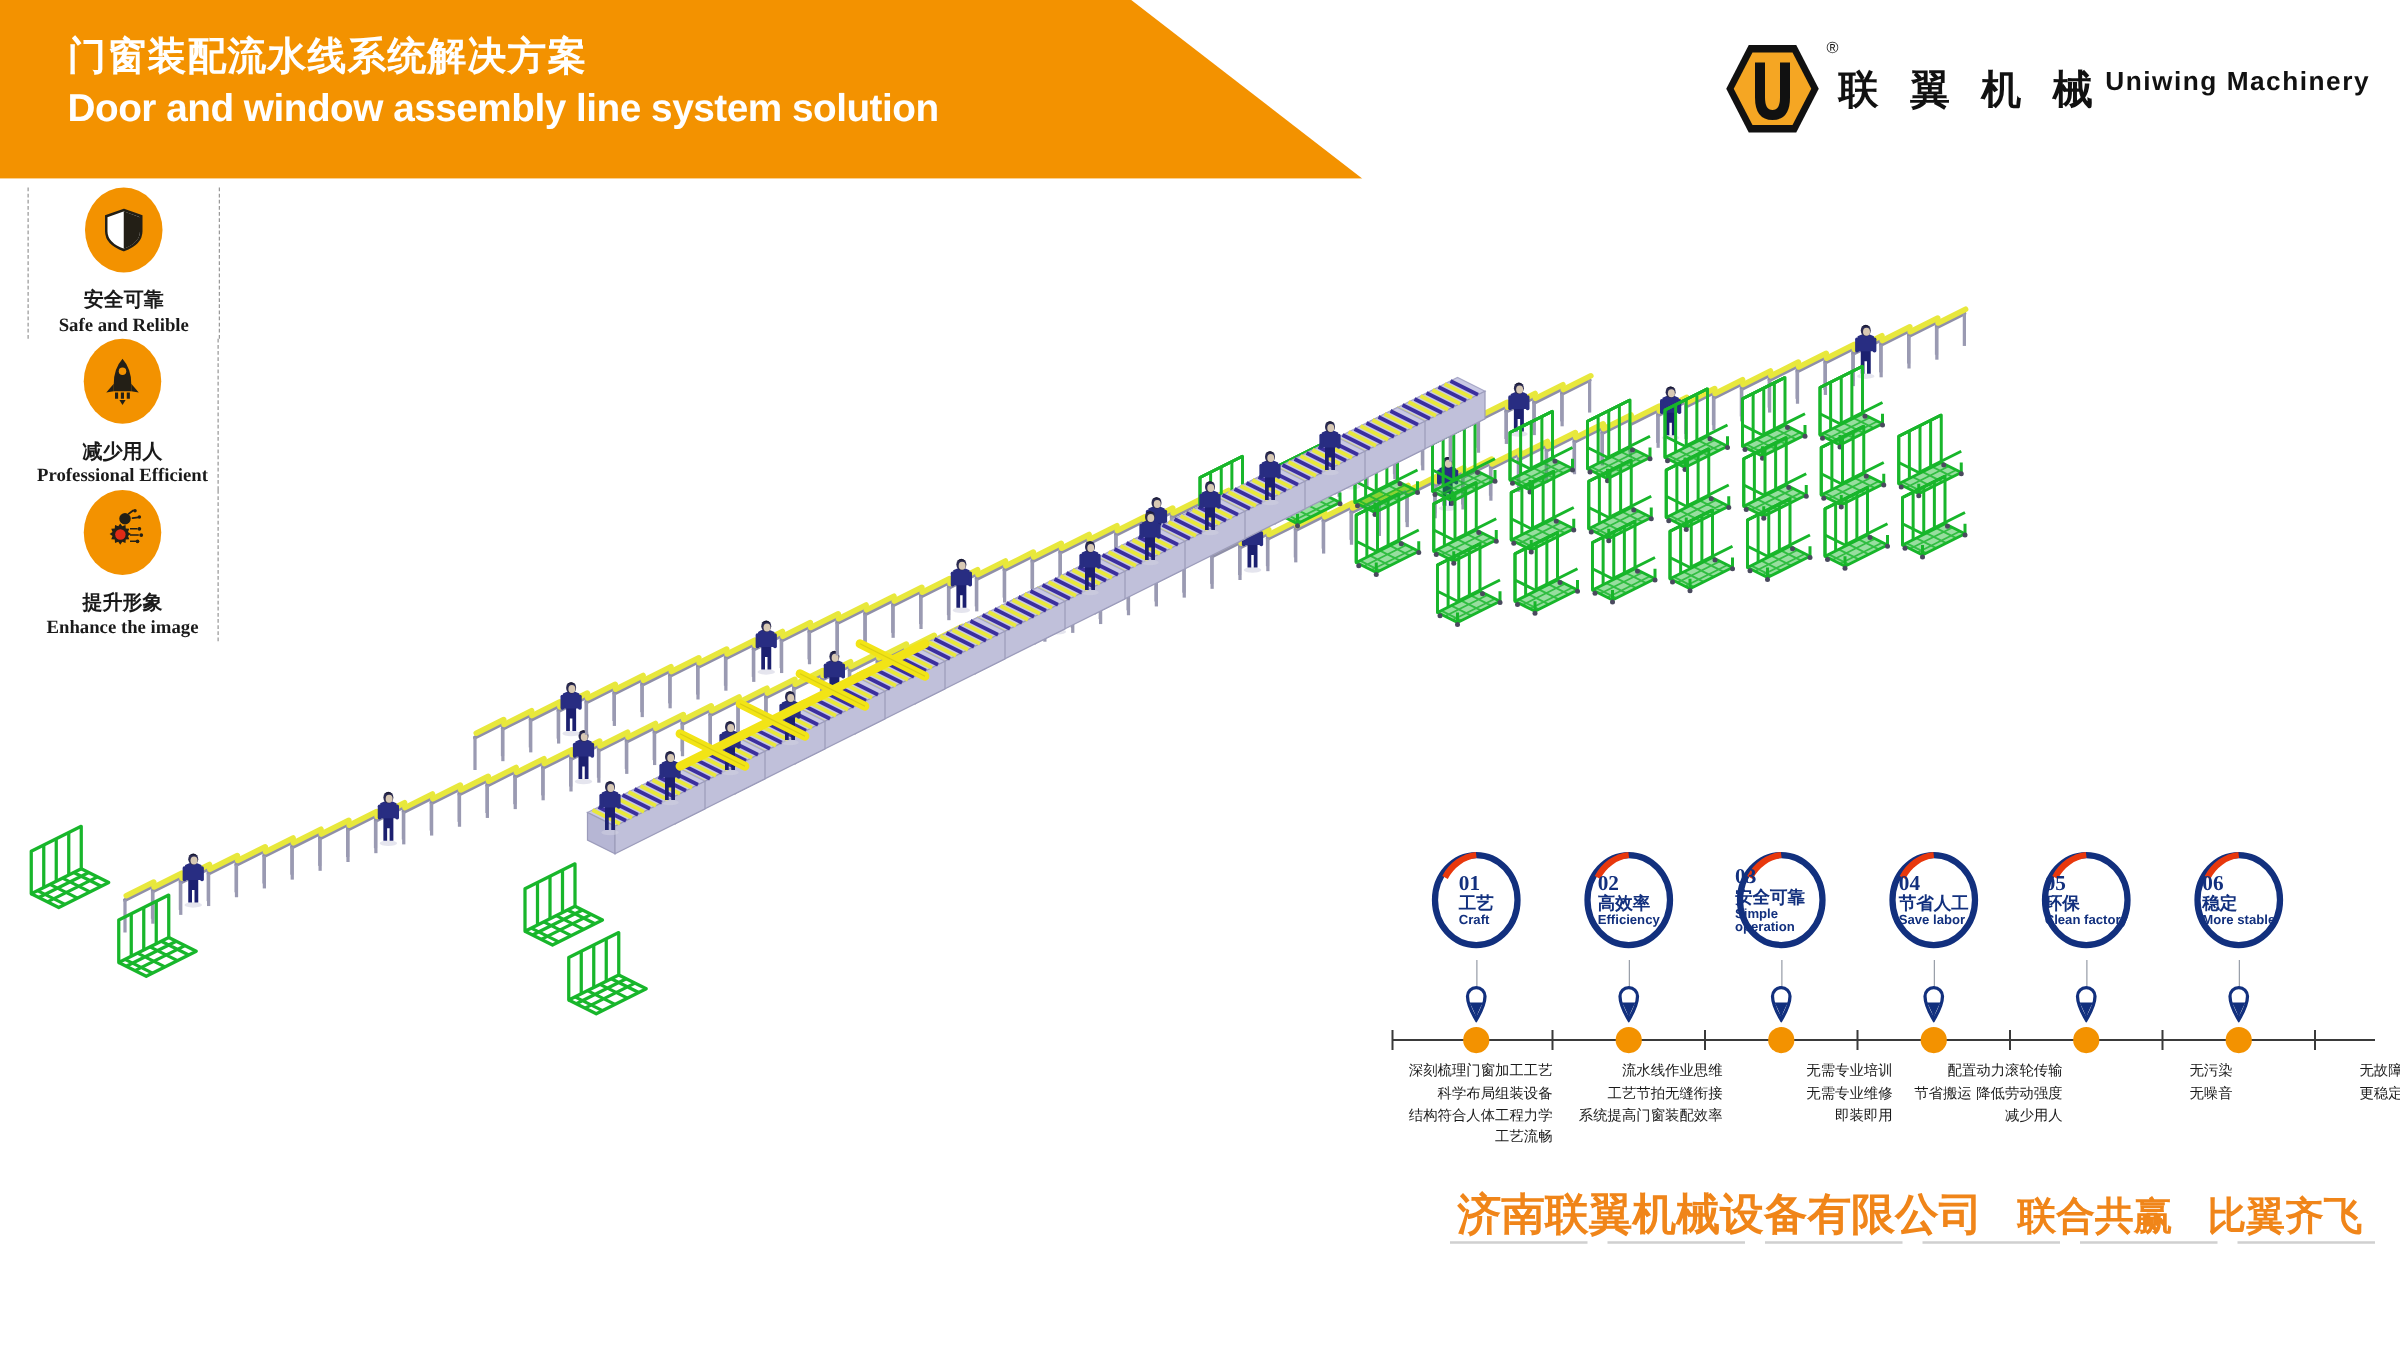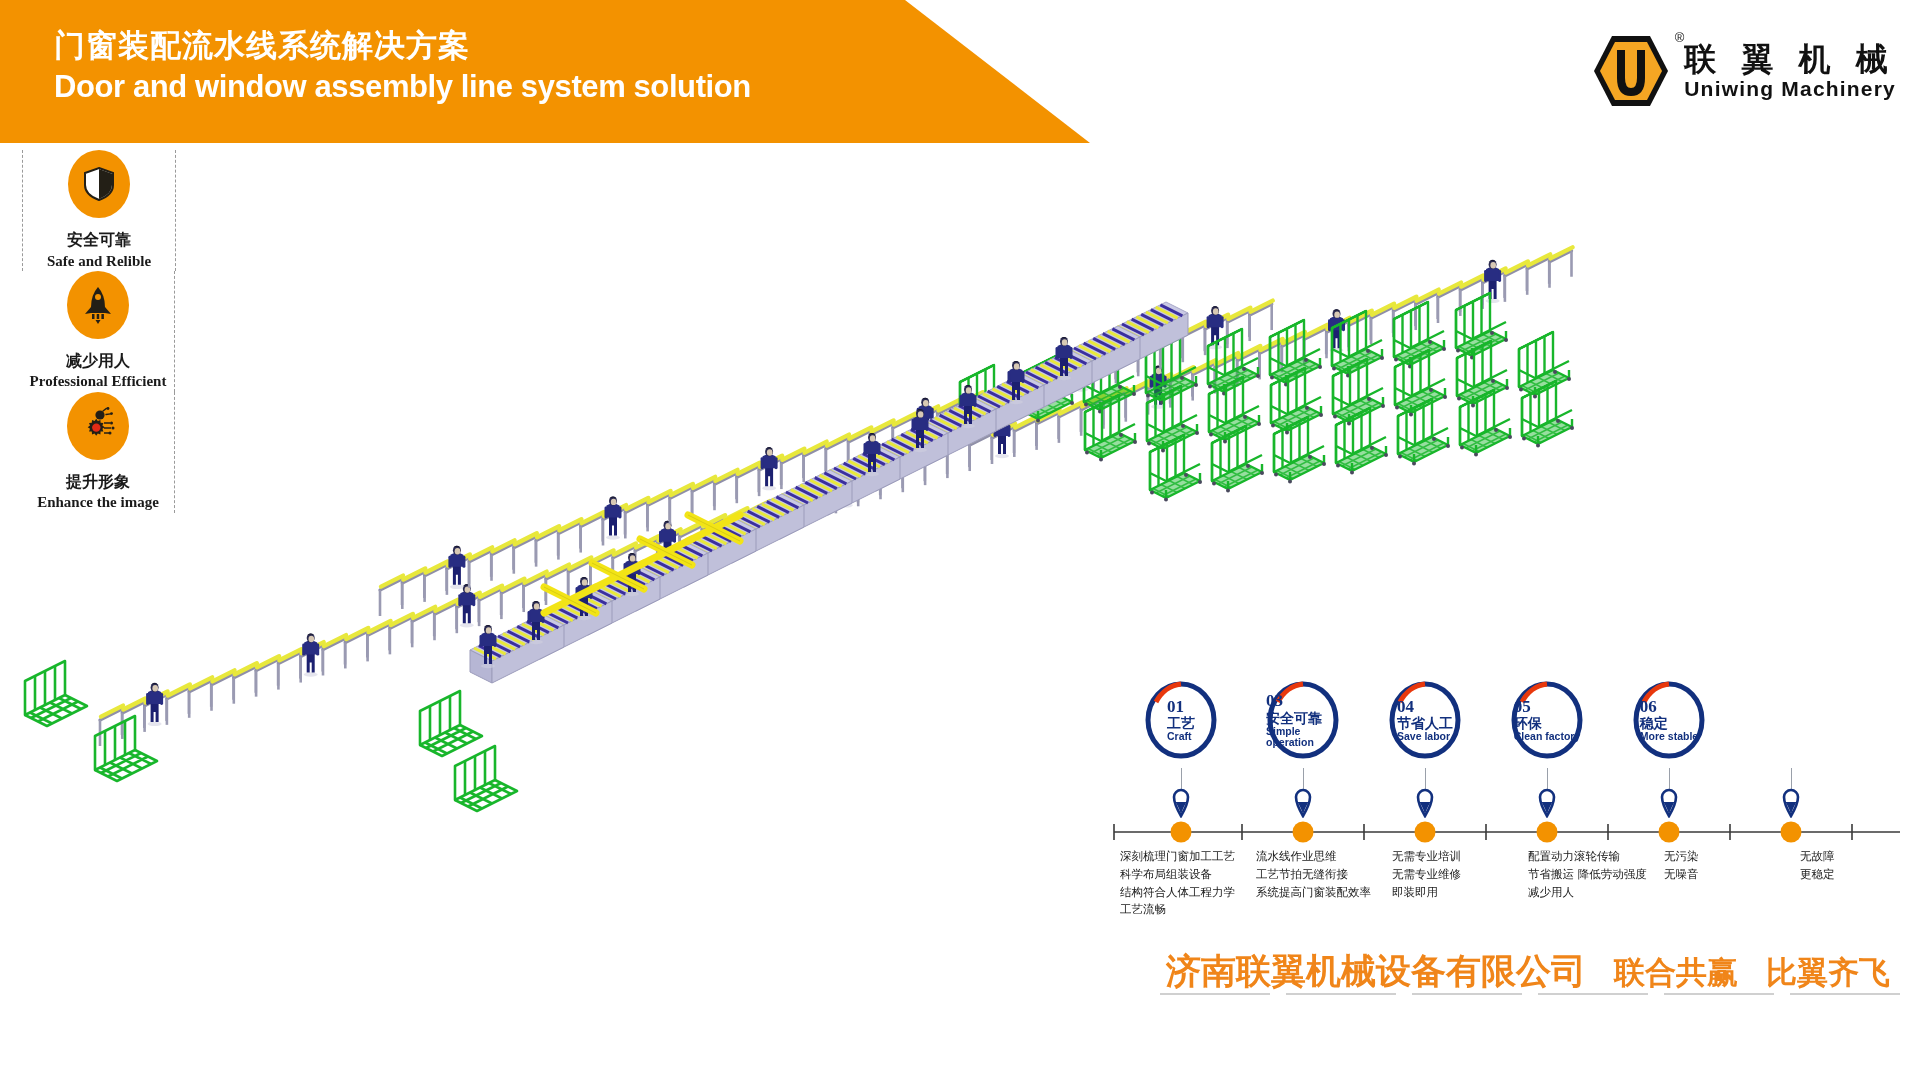--- a/index.html
+++ b/index.html
@@ -26,21 +26,21 @@
     line-height:1.3;white-space:nowrap;margin-top:2px;
     font-family:"Liberation Sans",sans-serif;
   }
   
   .logo{position:absolute;right:24px;top:32px;display:flex;align-items:center;gap:14px;z-index:5;}
   .logo-mark{position:relative;width:78px;height:78px;}
   .logo-reg{
     position:absolute;right:-14px;top:-2px;font-size:13px;color:#111;
     font-family:"Liberation Sans",sans-serif;
   }
-  .logo-text{display:flex;flex-direction:column;gap:3px;}
+  .logo-text{display:flex;flex-direction:row;gap:3px;}
   .logo-cn{
     font-size:32px;font-weight:bold;color:#111;letter-spacing:7px;
     font-family:"DejaVu Sans","Liberation Sans",sans-serif;line-height:1;
   }
   .logo-en{
     font-size:21px;font-weight:bold;color:#111;letter-spacing:1.2px;
     font-family:"Liberation Sans",sans-serif;line-height:1;
   }
   
   .features{position:absolute;left:22px;top:150px;display:flex;z-index:4;flex-direction:column;}
@@ -75,21 +75,21 @@
   .ring-num{font-size:17px;font-weight:bold;font-family:"Liberation Serif",serif;}
   .ring-cn{font-size:14px;font-weight:bold;font-family:"DejaVu Sans","Liberation Sans",sans-serif;white-space:nowrap;}
   .ring-en{font-size:10.5px;font-weight:bold;font-family:"Liberation Sans",sans-serif;line-height:1.05;}
   .tl-stems{position:absolute;left:0;top:88px;width:800px;height:22px;display:flex;}
   .stem-cell{width:122px;display:flex;justify-content:center;}
   .stem{width:1px;height:22px;background:#9aa0aa;}
   .tl-pins{position:absolute;left:0;top:108px;width:800px;height:32px;display:flex;}
   .pin-cell{width:122px;display:flex;justify-content:center;}
   .tl-axis{position:absolute;left:-10px;top:140px;width:800px;height:24px;}
   .tl-descs{position:absolute;left:0;top:168px;width:820px;display:flex;}
-  .desc-cell{width:122px;padding-right:14px;}
+  .desc-cell{width:122px;padding-right:14px;text-align:right;}
   .desc-line{
     font-size:11.5px;color:#1a1a1a;line-height:1.55;white-space:nowrap;
     font-family:"DejaVu Sans","Liberation Sans",sans-serif;
   }
   
   .tagline{
     position:absolute;left:1128px;top:948px;width:800px;z-index:4;
     display:flex;align-items:baseline;justify-content:center;gap:28px;
   }
   .tag-main{
@@ -695,20 +695,33 @@
         </div>
       </div>
     </div>
     <div class="tl-node">
       <div class="ring">
         <svg width="74" height="80" viewBox="0 0 74 80">
           <ellipse cx="37" cy="40" rx="33" ry="36" fill="none" stroke="#12307E" stroke-width="5"></ellipse>
           <path d="M12 22 A33 36 0 0 1 37 4" fill="none" stroke="#E8380D" stroke-width="5"></path>
         </svg>
         <div class="ring-text">
+          <div class="ring-num">02</div>
+          <div class="ring-cn">高效率</div>
+          <div class="ring-en">Efficiency</div>
+        </div>
+      </div>
+    </div>
+    <div class="tl-node">
+      <div class="ring">
+        <svg width="74" height="80" viewBox="0 0 74 80">
+          <ellipse cx="37" cy="40" rx="33" ry="36" fill="none" stroke="#12307E" stroke-width="5"></ellipse>
+          <path d="M12 22 A33 36 0 0 1 37 4" fill="none" stroke="#E8380D" stroke-width="5"></path>
+        </svg>
+        <div class="ring-text">
           <div class="ring-num">03</div>
           <div class="ring-cn">安全可靠</div>
           <div class="ring-en">Simple operation</div>
         </div>
       </div>
     </div>
     <div class="tl-node">
       <div class="ring">
         <svg width="74" height="80" viewBox="0 0 74 80">
           <ellipse cx="37" cy="40" rx="33" ry="36" fill="none" stroke="#12307E" stroke-width="5"></ellipse>

